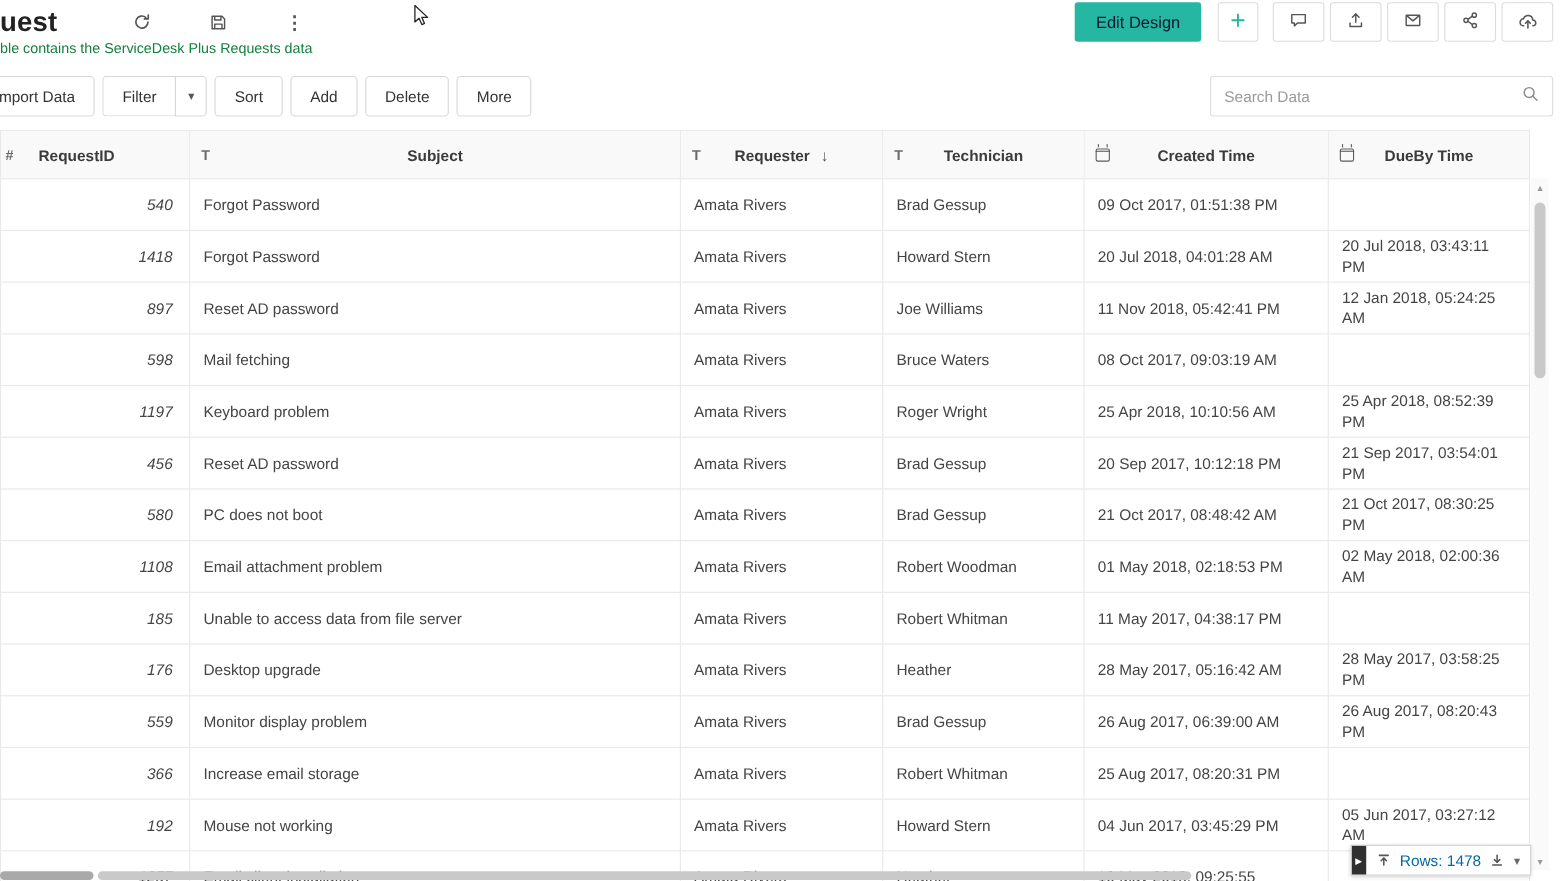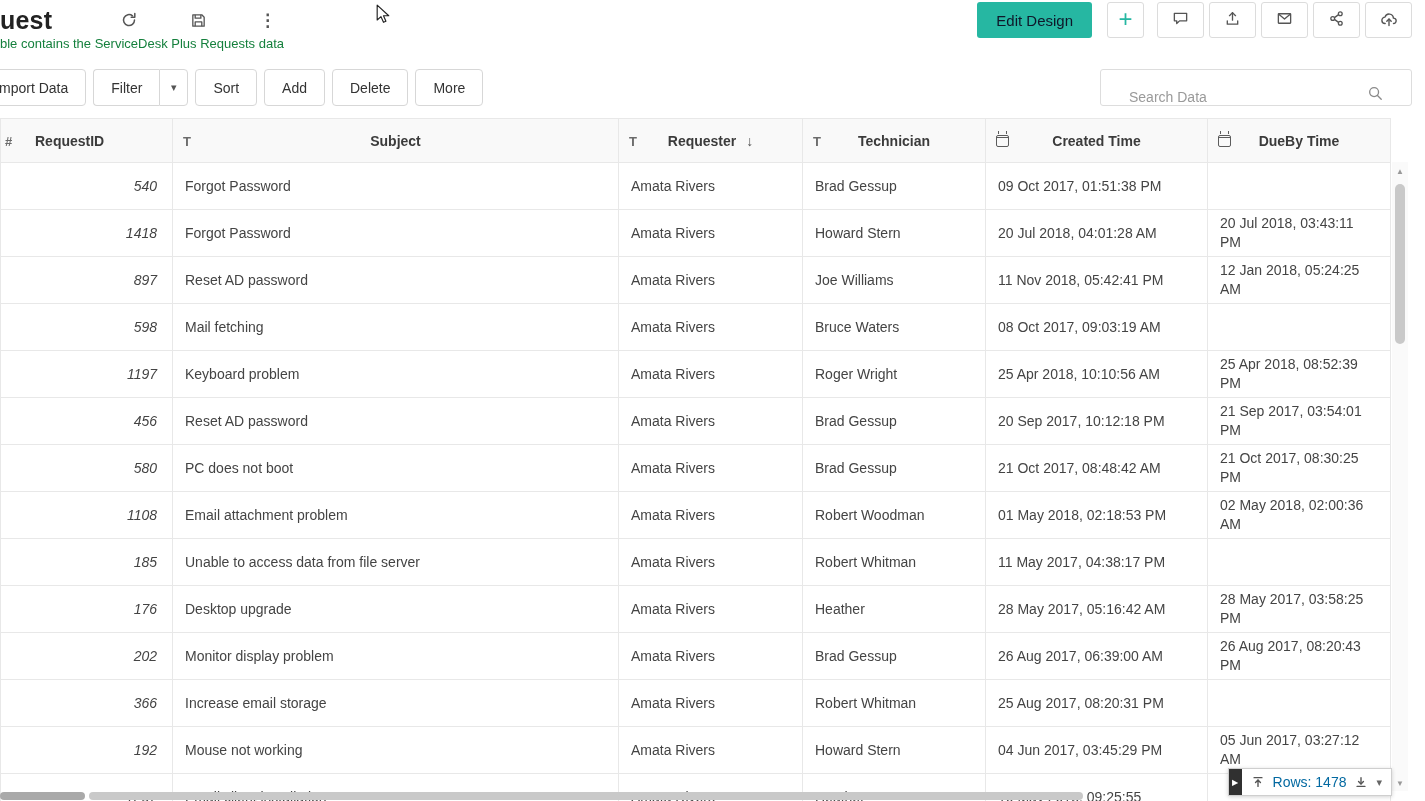--- a/index.html
+++ b/index.html
@@ -30,21 +30,21 @@
   .toolbar { position:absolute; top:69px; left:-19px; display:flex; align-items:stretch; height:37px; }
   .tbtn { border:1px solid #d7d7d7; background:#fff; border-radius:4px; padding:0 17px; font-size:14px;
           color:#333; font-family:inherit; margin-right:7px; display:flex; align-items:center; }
   .split { display:flex; margin-right:7px; }
   .split .tbtn { margin-right:0; }
   .split .main { border-radius:4px 0 0 4px; border-right:none; }
   .split .caretseg { border-radius:0 4px 4px 0; width:29px; padding:0; justify-content:center; }
   .caret-glyph { font-size:11px; color:#555; }
 
   .search { position:absolute; top:69px; right:13px; width:312px; height:37px; border:1px solid #ddd;
-            border-radius:3px; display:flex; align-items:flex-end; padding:0 28px; background:#fff; }
+            border-radius:3px; display:flex; align-items:center; padding:0 12px; background:#fff; }
   .search input { flex:1; border:none; outline:none; font-size:14px; font-family:inherit; color:#333; }
   .search input::placeholder { color:#9a9a9a; }
 
   
   .grid-wrap { position:absolute; top:118px; left:0; width:1391px; height:683px; overflow:hidden; }
   table { border-collapse:collapse; table-layout:fixed; width:1390px; }
   th, td { border:1px solid #e8e8e8; }
   th { height:44px; background:#f9f9f9; font-size:14px; color:#3b3b3b; position:relative; padding:0; }
   td { height:47px; padding:4px 14px 4px 12px; font-size:14px; color:#444; line-height:19px;
        vertical-align:middle; background:#fff; overflow:hidden; }
@@ -288,21 +288,21 @@
           </tr>
           <tr>
             <td class="right">176</td>
             <td>Desktop upgrade</td>
             <td>Amata Rivers</td>
             <td>Heather</td>
             <td>28 May 2017, 05:16:42 AM</td>
             <td>28 May 2017, 03:58:25 PM</td>
           </tr>
           <tr>
-            <td class="right">202</td>
+            <td class="right">559</td>
             <td>Monitor display problem</td>
             <td>Amata Rivers</td>
             <td>Brad Gessup</td>
             <td>26 Aug 2017, 06:39:00 AM</td>
             <td>26 Aug 2017, 08:20:43 PM</td>
           </tr>
           <tr>
             <td class="right">366</td>
             <td>Increase email storage</td>
             <td>Amata Rivers</td>

